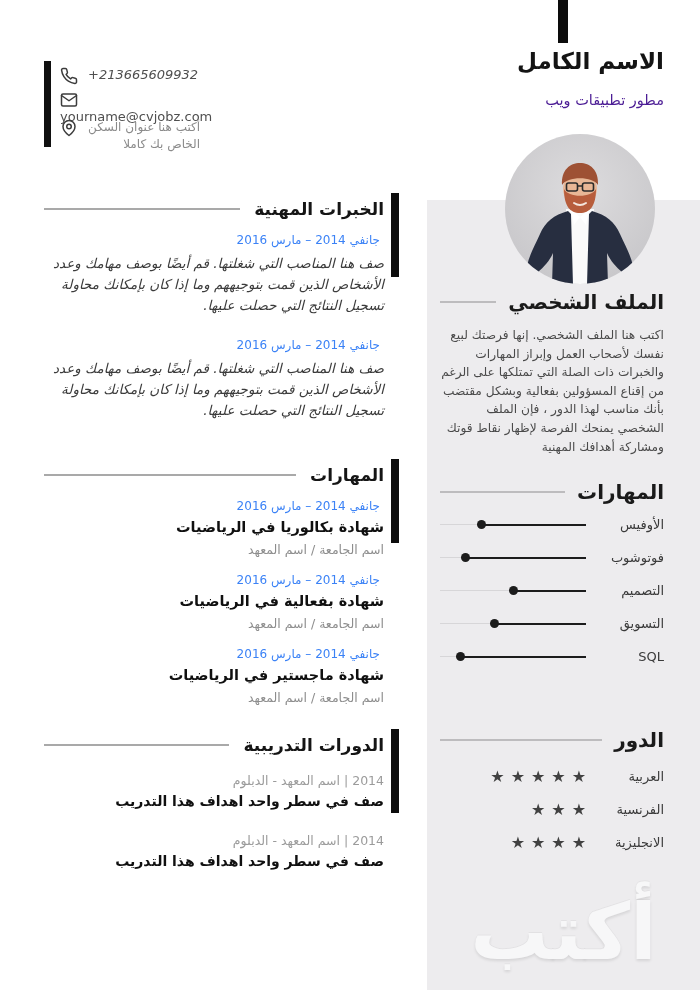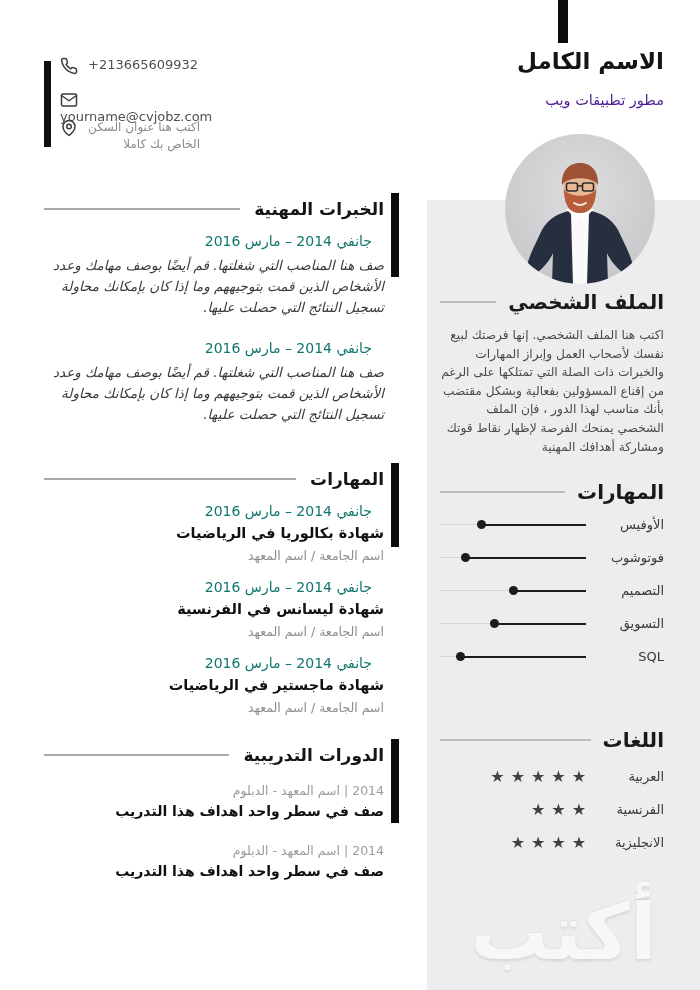--- a/index.html
+++ b/index.html
@@ -53,21 +53,21 @@
   .c-text{font-size:13px;color:#4f4f4f;direction:ltr;}
   .c-addr{font-size:12px;color:#8a8a8a;direction:rtl;text-align:right;line-height:17px;}
 
   .section{position:relative;}
   .sec-bar{position:absolute;right:-1px;top:-2px;width:8px;height:84px;background:#0d0d0d;}
   .l-head{display:flex;align-items:center;height:28px;padding-right:14px;}
   .l-head .ttl{font-size:17px;font-weight:bold;color:#151515;margin-left:14px;white-space:nowrap;}
   .l-head .rule{flex:1;height:2px;background:#a9a9a9;margin-left:4px;}
   .sec-body{padding-right:14px;}
 
-  .entry-date{color:#0f766e;font-size:14px;margin:10px 12px 6px;}
+  .entry-date{color:#3b82f6;font-size:12px;margin:10px 4px 6px;}
   .entry-desc{font-style:italic;font-size:13.5px;color:#3b3b3b;line-height:1.55;margin-bottom:6px;}
   .edu-degree{font-weight:bold;font-size:14.5px;color:#101010;margin:3px 0 7px;}
   .edu-inst{color:#8d8d8d;font-size:12.5px;margin-bottom:10px;}
   .course-meta{color:#9b9b9b;font-size:12.5px;margin:14px 0 5px;}
   .course-obj{font-weight:bold;font-size:14px;color:#101010;}
   .sp-exp{margin-bottom:40px;}
   .sp-edu{margin-bottom:26px;}
 </style>
 </head>
 <body>
@@ -176,21 +176,21 @@
         <span class="slider">
             <span class="slider-track"></span>
             <span class="slider-fill" style="width: 86%;">
               <span class="slider-dot"></span>
             </span>
           </span>
       </div>
     </div>
 
     <div class="r-head" style="top:728px;">
-      <span class="ttl">اللغات</span>
+      <span class="ttl">الدور</span>
       <span class="rule"></span>
     </div>
     <div class="langs-list">
       <div class="lang-row">
         <span class="lang-label">العربية</span>
         <span class="lang-stars">★★★★★</span>
       </div>
       <div class="lang-row">
         <span class="lang-label">الفرنسية</span>
         <span class="lang-stars">★★★</span>
@@ -201,21 +201,21 @@
       </div>
     </div>
 
     <div class="watermark">أكتب</div>
   </div>
 
   <div class="left-col">
 
     <div class="contact">
       <div class="contact-bar"></div>
-      <div class="c-row" style="top:2px;">
+      <div class="c-row" style="top:12px;font-style:italic;">
         <span class="c-icon">
           <svg viewBox="0 0 24 24" width="18" height="18" fill="none" stroke="#3c3c3c" stroke-width="2" stroke-linecap="round" stroke-linejoin="round">
               <path d="M22 16.9v3a2 2 0 0 1-2.2 2 19.8 19.8 0 0 1-8.6-3.1 19.5 19.5 0 0 1-6-6A19.8 19.8 0 0 1 2.1 4.2 2 2 0 0 1 4.1 2h3a2 2 0 0 1 2 1.7c.1 1 .4 2 .7 2.9a2 2 0 0 1-.5 2.1L8.1 9.9a16 16 0 0 0 6 6l1.2-1.2a2 2 0 0 1 2.1-.5c.9.3 1.9.6 2.9.7a2 2 0 0 1 1.7 2z"></path>
             </svg>
         </span>
         <span class="c-text">+213665609932</span>
       </div>
       <div class="c-row" style="top:36px;flex-direction:column;">
         <span class="c-icon">
           <svg viewBox="0 0 24 24" width="18" height="18" fill="none" stroke="#3c3c3c" stroke-width="2" stroke-linecap="round" stroke-linejoin="round">
@@ -264,21 +264,21 @@
         <span class="rule"></span>
       </div>
       <div class="sec-body">
         <div>
           <div class="entry-date">جانفي 2014 – مارس 2016</div>
           <div class="edu-degree">شهادة بكالوريا في الرياضيات</div>
           <div class="edu-inst">اسم الجامعة / اسم المعهد</div>
         </div>
         <div>
           <div class="entry-date" style="margin-top:16px;">جانفي 2014 – مارس 2016</div>
-          <div class="edu-degree">شهادة ليسانس في الفرنسية</div>
+          <div class="edu-degree">شهادة بفعالية في الرياضيات</div>
           <div class="edu-inst">اسم الجامعة / اسم المعهد</div>
         </div>
         <div>
           <div class="entry-date" style="margin-top:16px;">جانفي 2014 – مارس 2016</div>
           <div class="edu-degree">شهادة ماجستير في الرياضيات</div>
           <div class="edu-inst">اسم الجامعة / اسم المعهد</div>
         </div>
       </div>
     </div>
 

